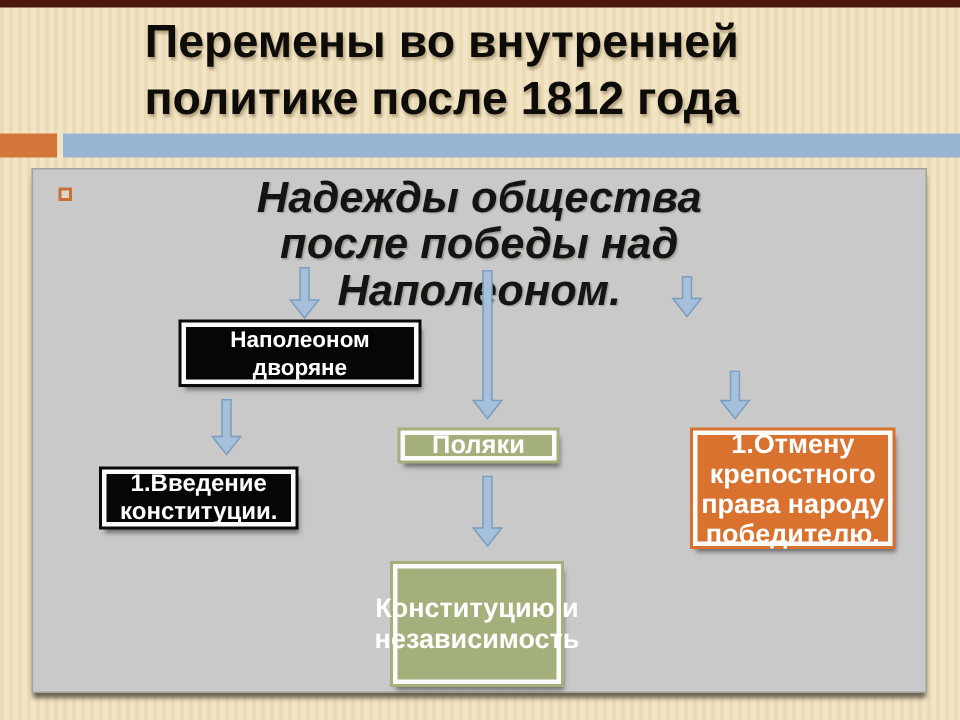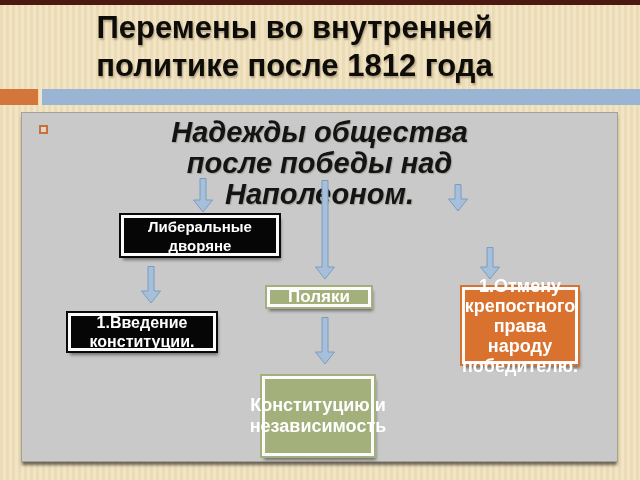--- a/index.html
+++ b/index.html
@@ -37,22 +37,22 @@
     position:absolute; display:flex; align-items:center; justify-content:center;
     text-align:center; font-weight:bold; color:#ffffff;
     border:3px solid #fbfbfb;
   }
   .node-black  { background:#060606; box-shadow:0 0 0 2px #0a0a0a, 2px 4px 3px rgba(50,50,50,0.6); }
   .node-orange { background:#d9722f; box-shadow:0 0 0 2px #d9722f, 2px 4px 3px rgba(50,50,50,0.6); }
   .node-green  { background:#a4b07c; box-shadow:0 0 0 2px #a4b07c, 2px 4px 3px rgba(50,50,50,0.6); }
   .n-liberal   { left:121px; top:215px; width:158px; height:41px; font-size:15px; line-height:19px; }
   .n-peasants  { left:388px; top:217px; width:134px; height:20px; font-size:15px; }
   .n-poles     { left:267px; top:287px; width:104px; height:20px; font-size:17px; }
-  .n-intro     { left:68px;  top:313px; width:148px; height:38px; font-size:16px; line-height:19px; }
-  .n-serfdom   { left:462px; top:287px; width:116px; height:77px; font-size:18px; line-height:20px; }
+  .n-intro     { left:68px;  top:313px; width:129px; height:38px; font-size:16px; line-height:19px; }
+  .n-serfdom   { left:462px; top:287px; width:133px; height:77px; font-size:18px; line-height:20px; }
   .n-constind  { left:262px; top:376px; width:112px; height:80px; font-size:18px; line-height:21px;
                  overflow-wrap:break-word; word-wrap:break-word; padding:3px 2px; }
   .arrow { position:absolute; }
   .arrow svg { display:block; }
 </style>
 </head>
 <body>
 
 <div class="slide">
 
@@ -96,21 +96,21 @@
     <svg width="22" height="33" viewBox="0 0 22 33">
       <path d="M8 0.5 H14 V20 H20.5 L11 32 L1.5 20 H8 Z" fill="#a6bfdb" stroke="#7b9dbe" stroke-width="1"></path>
     </svg>
   </div>
   <div class="arrow" style="left:314px; top:317px;">
     <svg width="22" height="48" viewBox="0 0 22 48">
       <path d="M8 0.5 H14 V35 H20.5 L11 47 L1.5 35 H8 Z" fill="#a6bfdb" stroke="#7b9dbe" stroke-width="1"></path>
     </svg>
   </div>
 
-  <div class="node node-black n-liberal">Либеральные дворяне</div>
+  <div class="node node-black n-liberal">Наполеоном дворяне</div>
 
 
   <div class="node node-green n-poles">Поляки</div>
 
   <div class="node node-black n-intro">1.Введение конституции.</div>
 
   <div class="node node-orange n-serfdom">1.Отмену крепостного права народу победителю.</div>
 
   <div class="node node-green n-constind">Конституцию и независимость</div>
 

